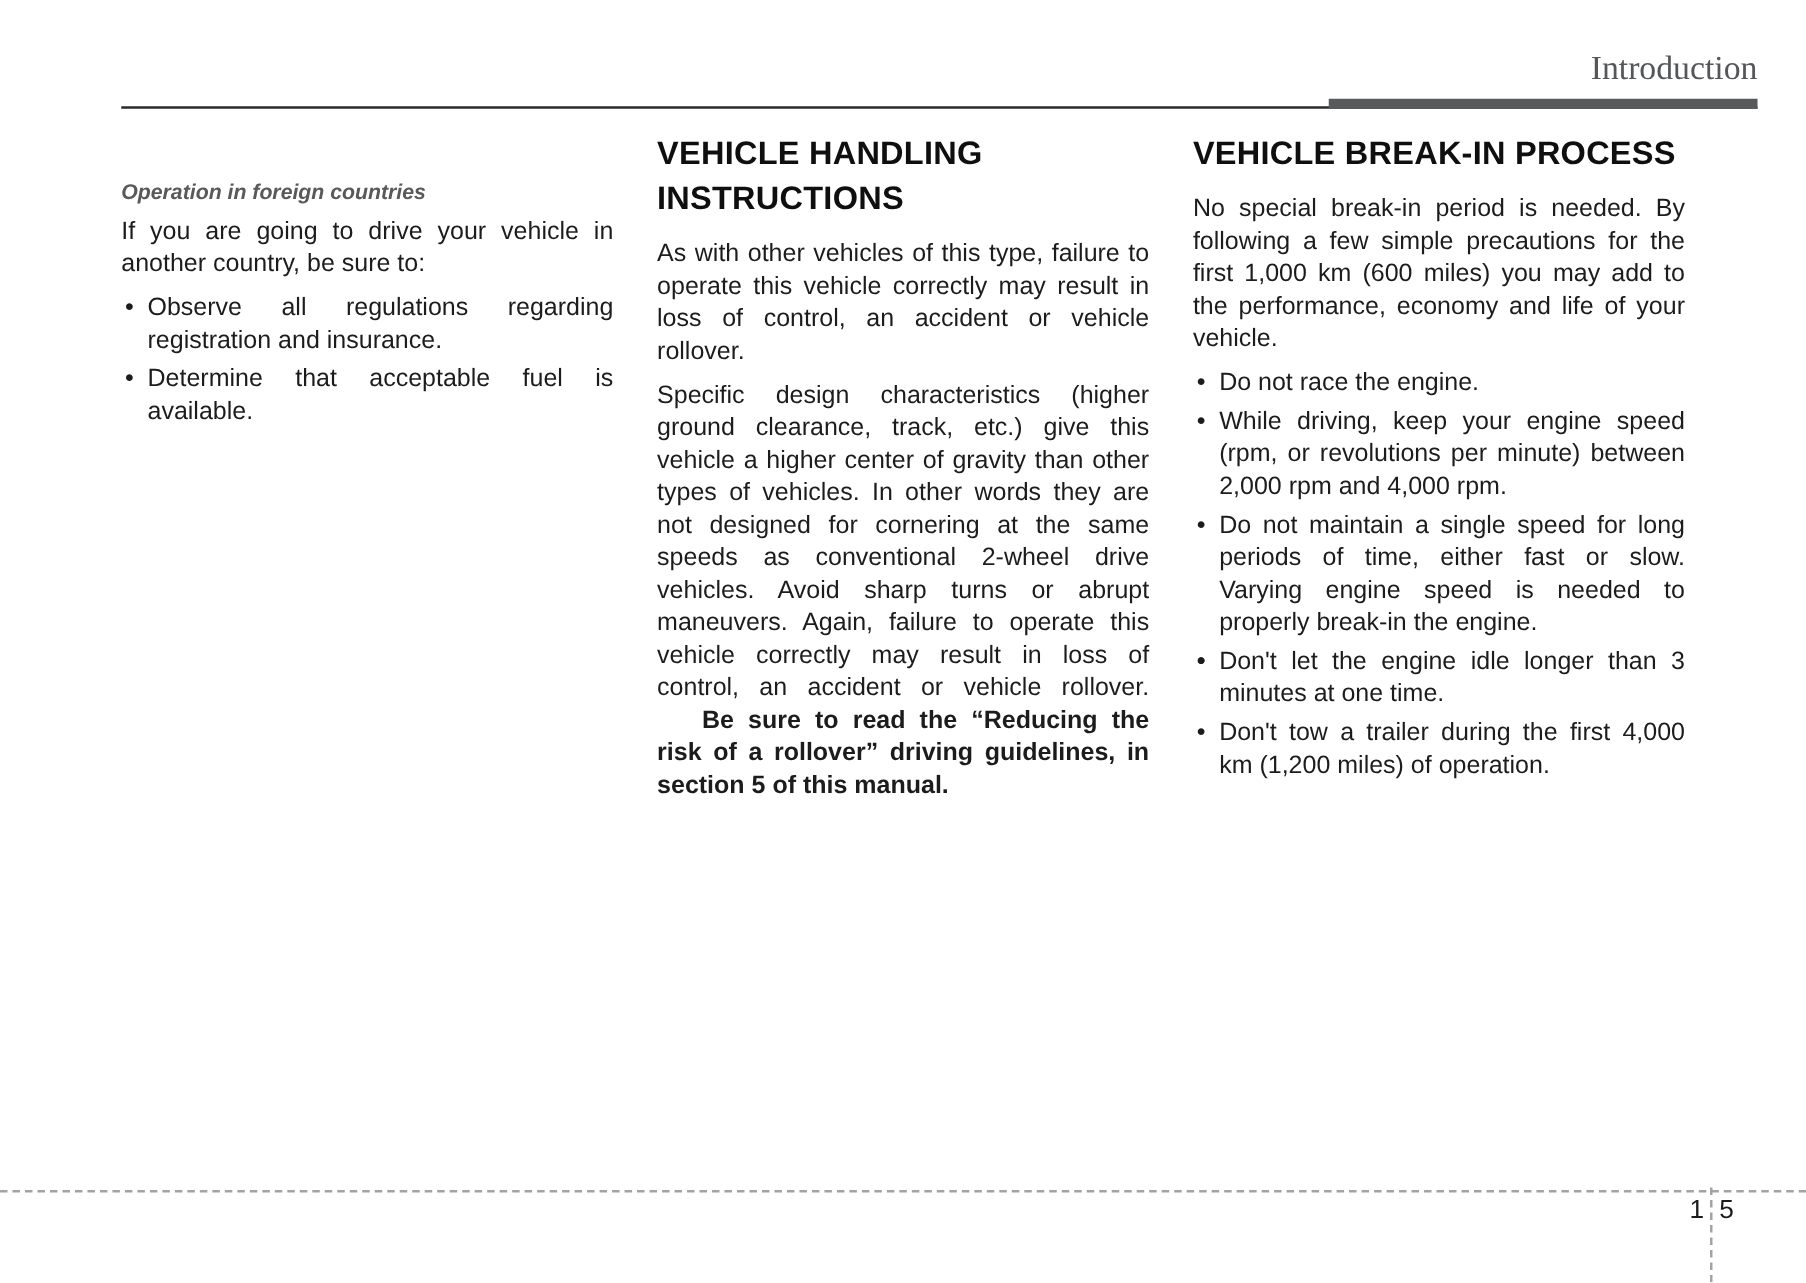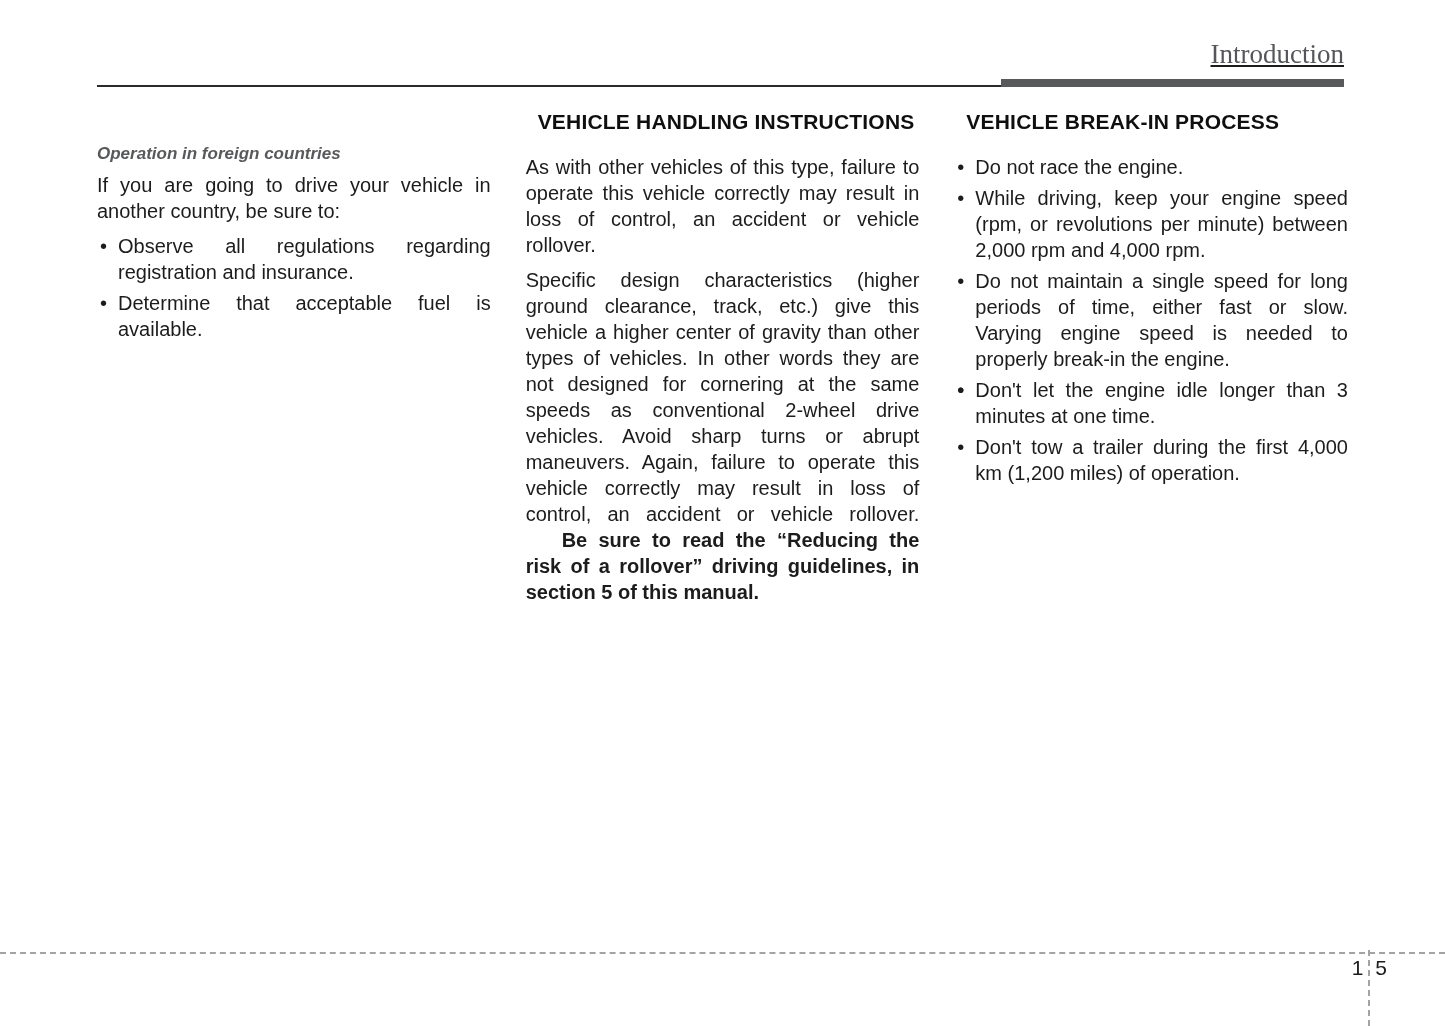--- a/index.html
+++ b/index.html
@@ -12,22 +12,21 @@
     background: #ffffff;
     font-family: "Liberation Sans", sans-serif;
     overflow: hidden;
     color: #1c1c1c;
   }
 
   
   .page-header {
     position: absolute;
     top: 0; left: 0; right: 0;
-    padding: 40px 101px 0 97px;
-    text-decoration: underline;
+    padding: 40px 39px 0 97px;
   }
   .header-title {
     text-align: right;
     font-family: "Liberation Serif", serif;
     font-size: 27px;
     color: #55565a;
     line-height: 1.1;
     margin-bottom: 9px;
   }
   .header-rule { position: relative; height: 8px; }
@@ -42,22 +41,22 @@
 
   
   .columns {
     position: absolute;
     top: 104px; left: 97px; right: 97px;
     display: grid;
     grid-template-columns: 1fr 1fr 1fr;
     column-gap: 35px;
   }
   .col-heading {
-    margin: 0 0 14px 12px;
-    font-size: 21px;
+    margin: 0 0 14px 0;
+    font-size: 26px;
     font-weight: bold;
     color: #0f0f0f;
     line-height: 36px;
     letter-spacing: 0.2px;
   }
   .sub-heading {
     margin: 40px 0 8px 0;
     font-size: 17px;
     font-weight: bold;
     font-style: italic;
@@ -145,20 +144,21 @@
     </section>
 
     <section class="col">
       <h2 class="col-heading">VEHICLE HANDLING INSTRUCTIONS</h2>
       <p class="body-text">As with other vehicles of this type, failure to operate this vehicle correctly may result in loss of control, an accident or vehicle rollover.</p>
       <p class="body-text"><span>Specific design characteristics (higher ground clearance, track, etc.) give this vehicle a higher center of gravity than other types of vehicles. In other words they are not designed for cornering at the same speeds as conventional 2-wheel drive vehicles. Avoid sharp turns or abrupt maneuvers. Again, failure to operate this vehicle correctly may result in loss of control, an accident or vehicle rollover. </span><span class="bold-run">Be sure to read the “Reducing the risk of a rollover” driving guidelines, in section 5 of this manual.</span></p>
     </section>
 
     <section class="col">
       <h2 class="col-heading">VEHICLE BREAK-IN PROCESS</h2>
+      <p class="body-text">No special break-in period is needed. By following a few simple precautions for the first 1,000 km (600 miles) you may add to the performance, economy and life of your vehicle.</p>
       <ul class="bullet-list">
         <li>
           <span class="bullet">•</span>
           <span>Do not race the engine.</span>
         </li>
         <li>
           <span class="bullet">•</span>
           <span>While driving, keep your engine speed (rpm, or revolutions per minute) between 2,000 rpm and 4,000 rpm.</span>
         </li>
         <li>

